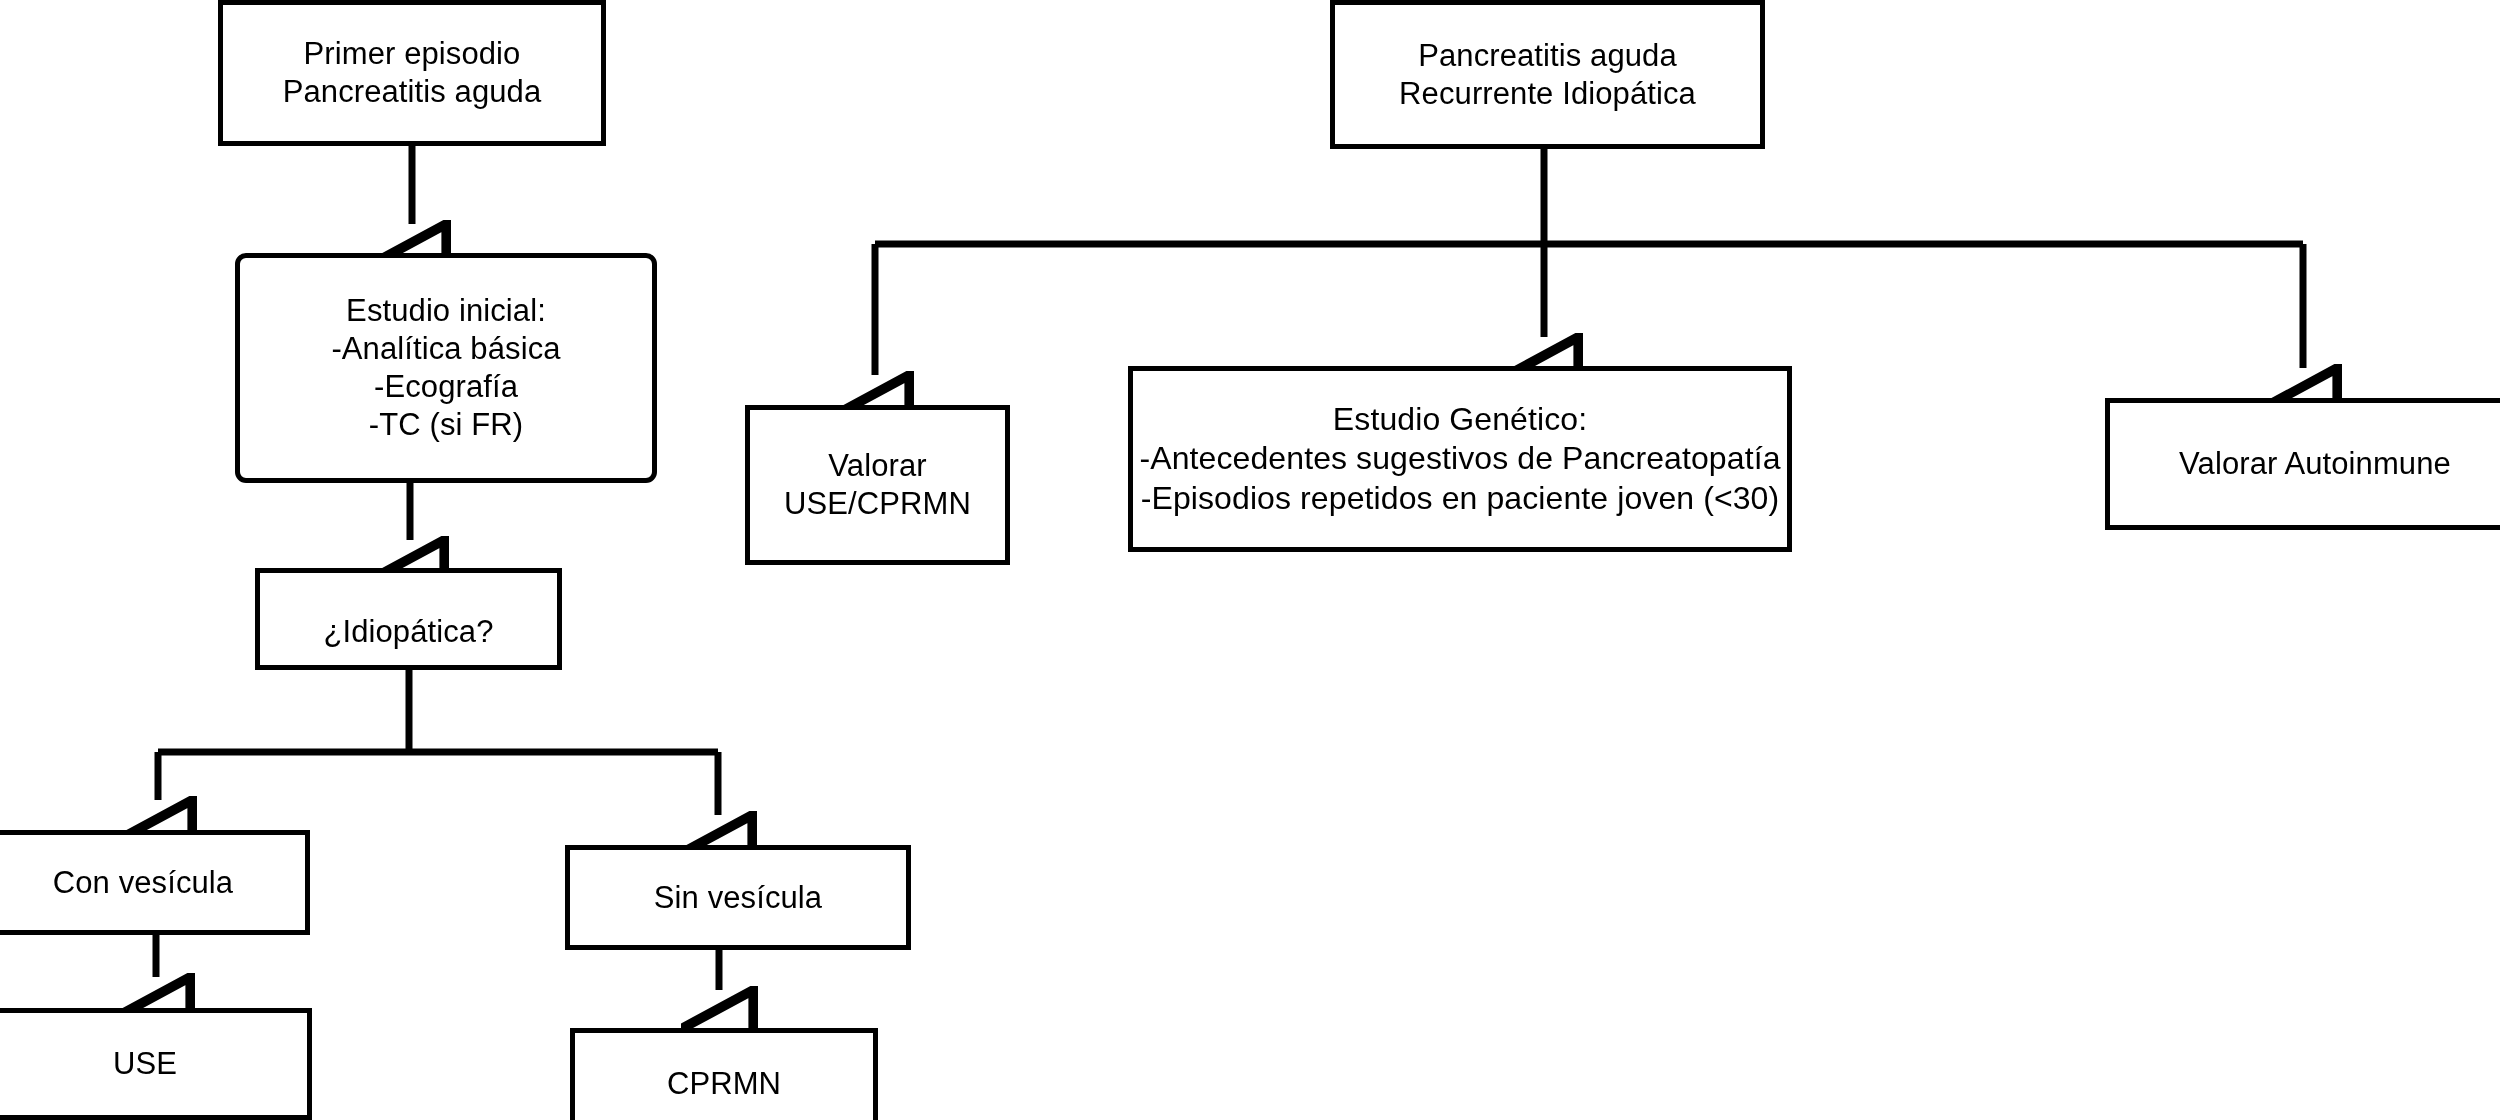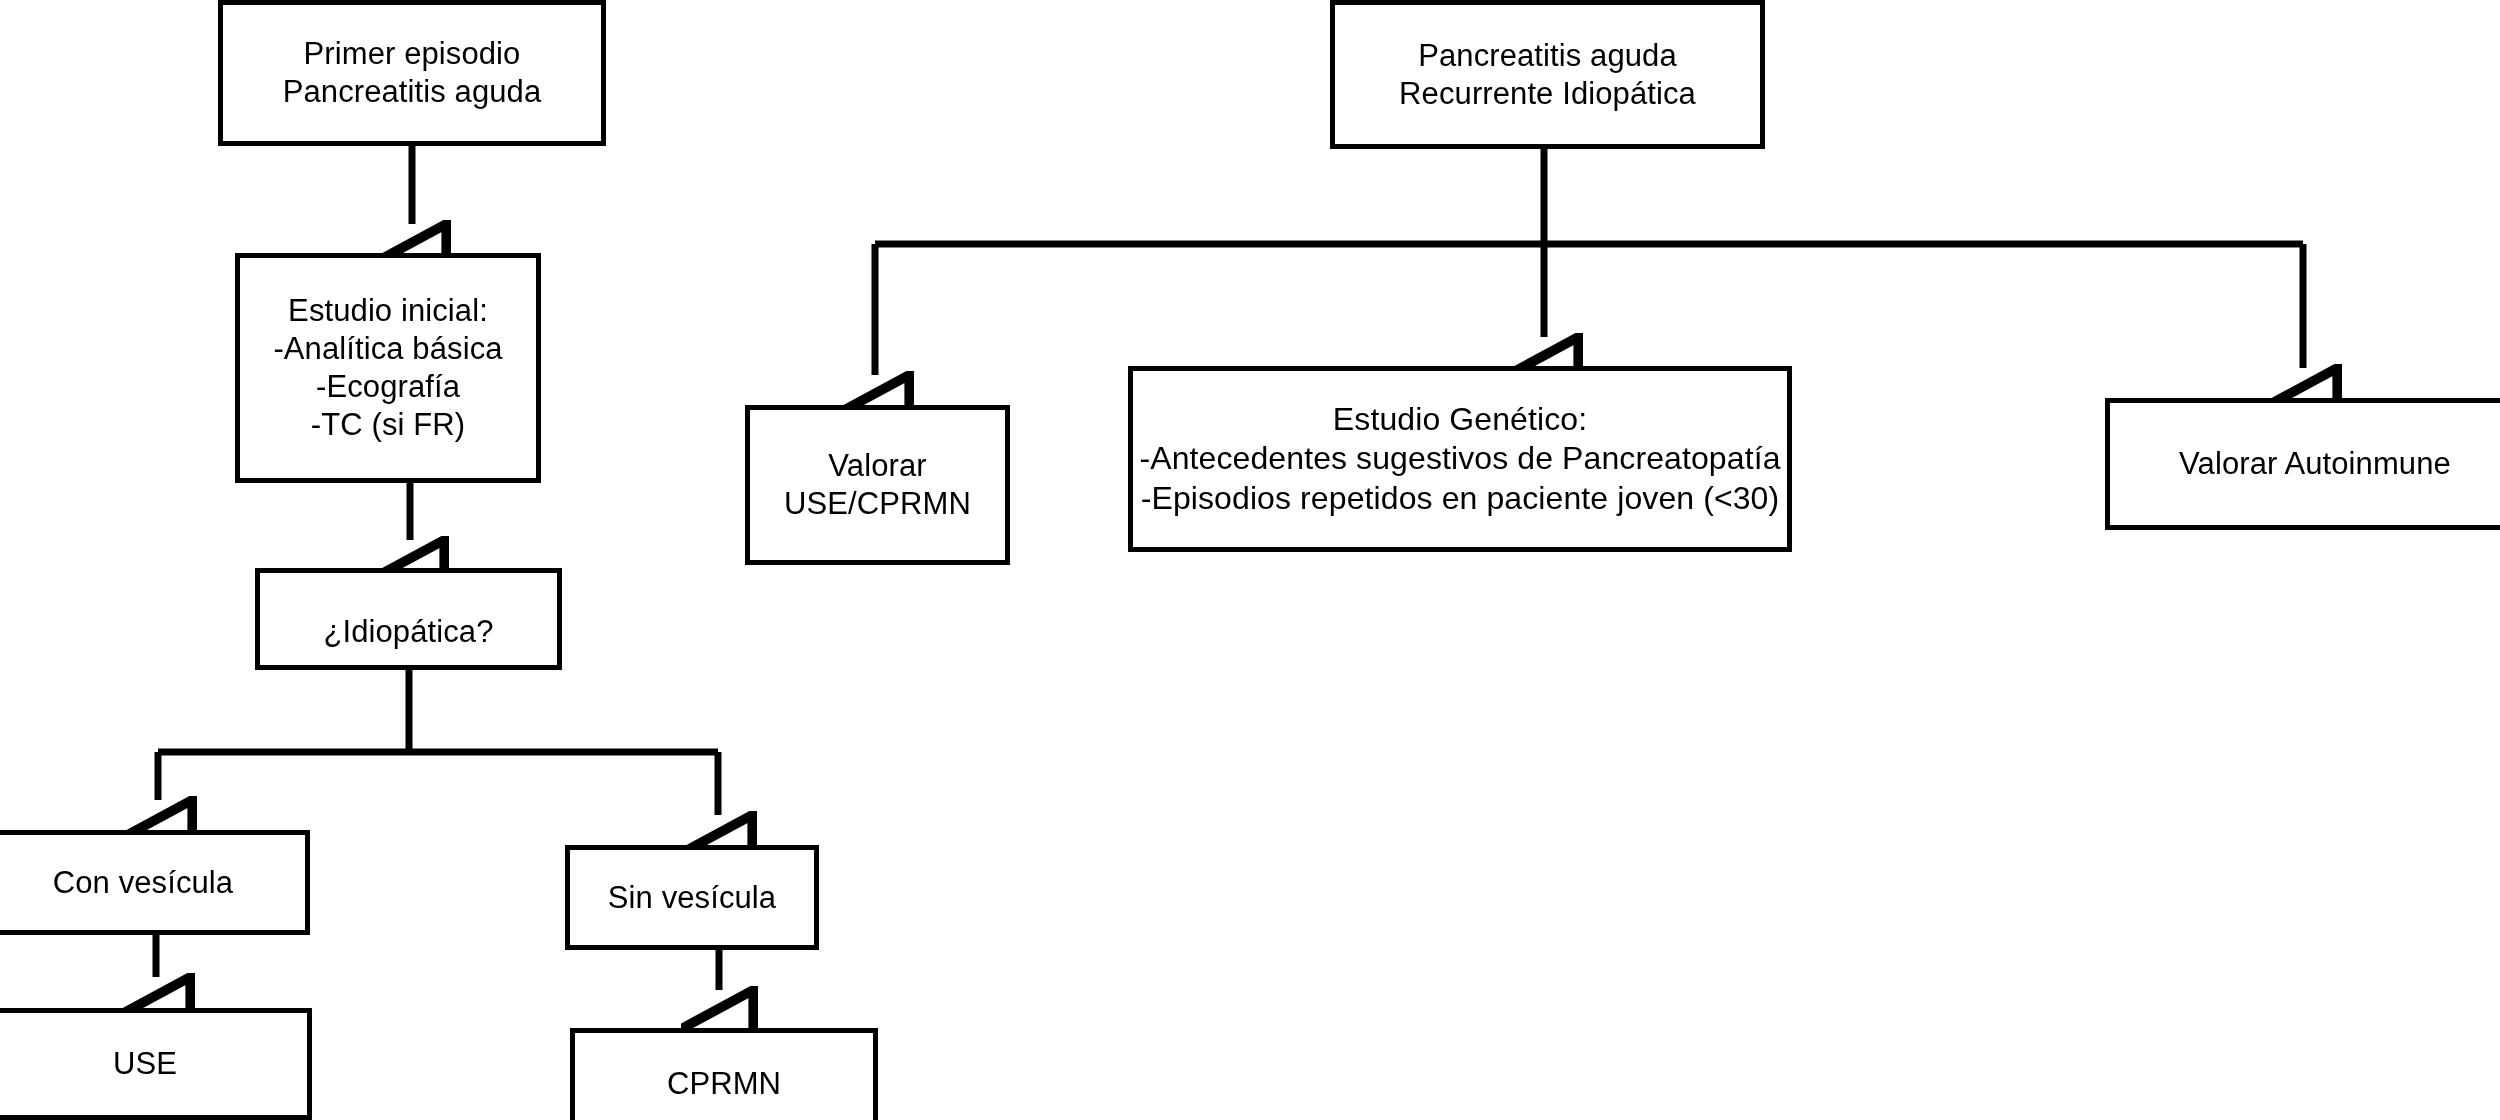--- a/index.html
+++ b/index.html
@@ -63,40 +63,40 @@
       <line x1="1544" y1="244" x2="1544" y2="337" marker-end="url(#hollowArrow)"></line>
       <line x1="2303" y1="244" x2="2303" y2="368" marker-end="url(#hollowArrow)"></line>
     </g>
   </svg>
 
   <div class="node" style="left: 218px; top: 0px; width: 388px; height: 146px; border-color: rgb(0, 0, 0);">
     <span>Primer episodio
 Pancreatitis aguda</span>
   </div>
 
-  <div class="node" style="left: 235px; top: 253px; width: 306px; height: 230px; border-color: rgb(0, 0, 0);">
+  <div class="node" style="left: 235px; top: 253px; width: 422px; height: 230px; border-color: rgb(0, 0, 0); border-radius: 11px;">
     <span>Estudio inicial:
 -Analítica básica
 -Ecografía
 -TC (si FR)</span>
   </div>
 
   <div class="node" style="left: 255px; top: 568px; width: 307px; height: 102px; border-color: rgb(0, 0, 0); align-items: flex-end;">
     <span>¿Idiopática?</span>
   </div>
 
   <div class="node" style="left: -24px; top: 830px; width: 334px; height: 105px; border-color: rgb(0, 0, 0);">
     <span>Con vesícula</span>
   </div>
 
   <div class="node" style="left: -22px; top: 1008px; width: 334px; height: 112px; border-color: rgb(0, 0, 0);">
     <span>USE</span>
   </div>
 
-  <div class="node" style="left: 565px; top: 845px; width: 254px; height: 105px; border-color: rgb(0, 0, 0);">
+  <div class="node" style="left: 565px; top: 845px; width: 346px; height: 105px; border-color: rgb(0, 0, 0);">
     <span>Sin vesícula</span>
   </div>
 
   <div class="node" style="left: 570px; top: 1028px; width: 308px; height: 112px; border-color: rgb(0, 0, 0);">
     <span>CPRMN</span>
   </div>
 
   <div class="node" style="left: 1330px; top: 0px; width: 435px; height: 149px; border-color: rgb(0, 0, 0);">
     <span>Pancreatitis aguda
 Recurrente Idiopática</span>

